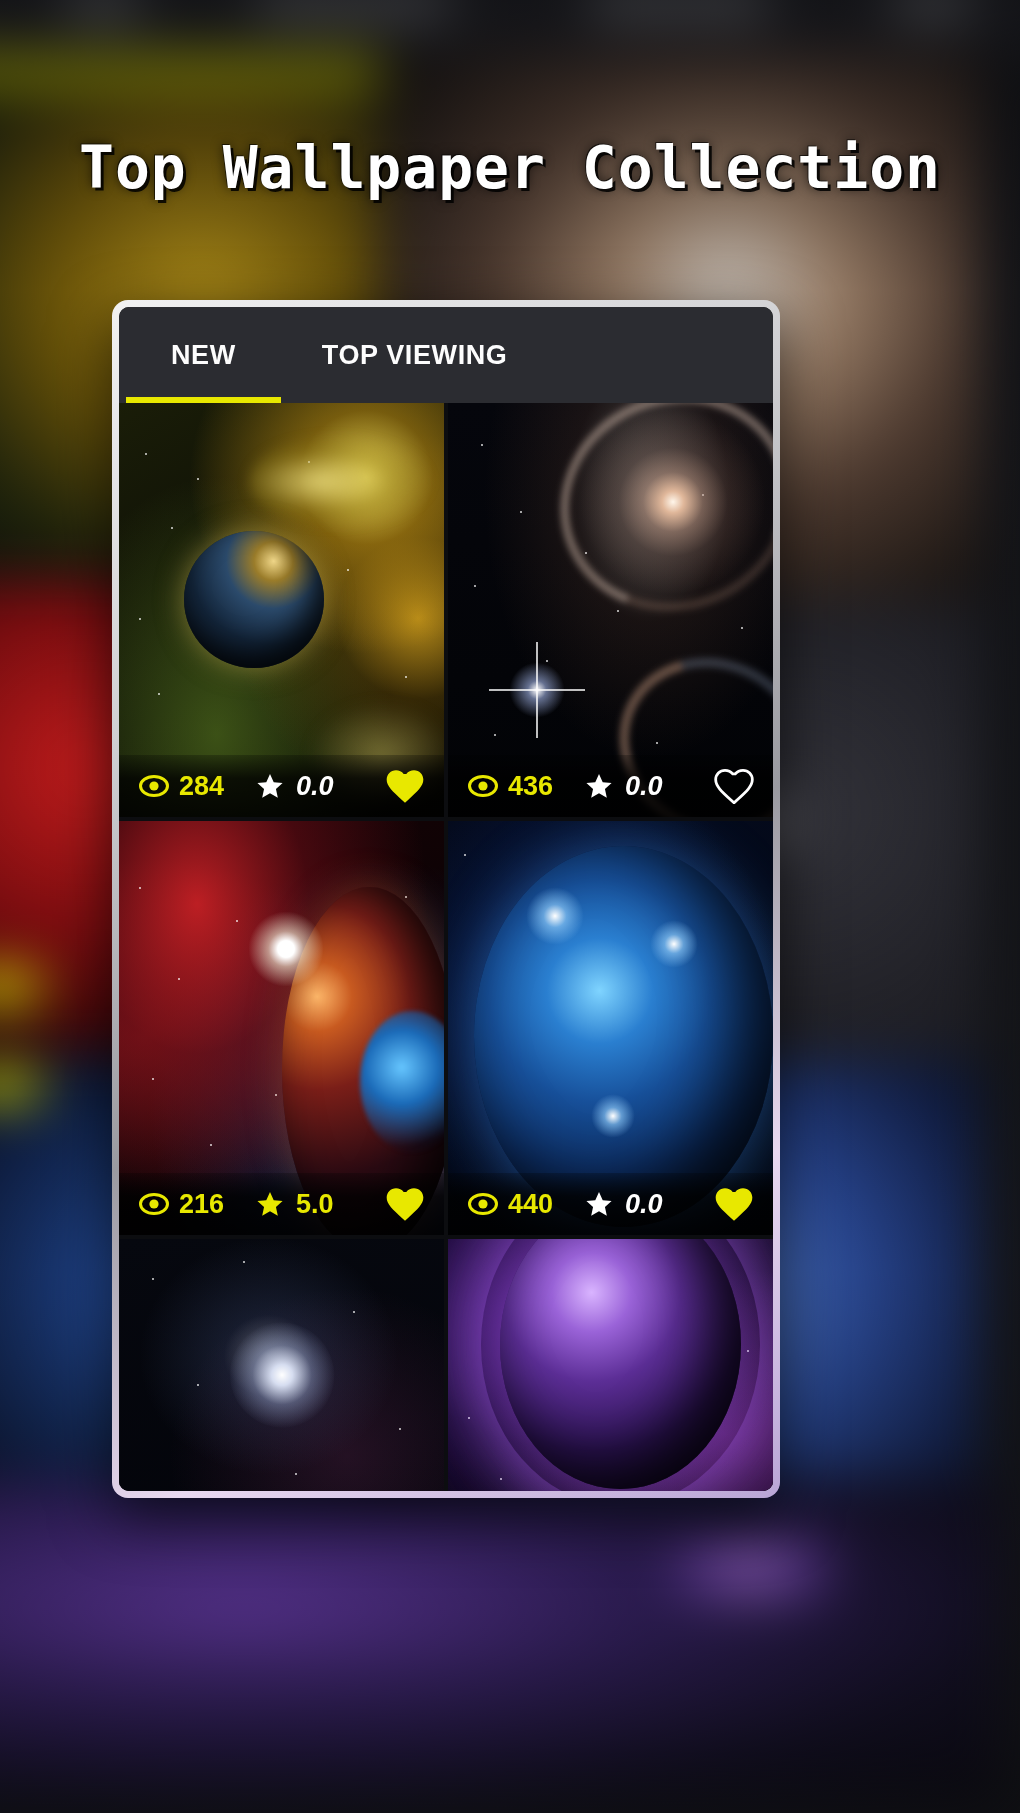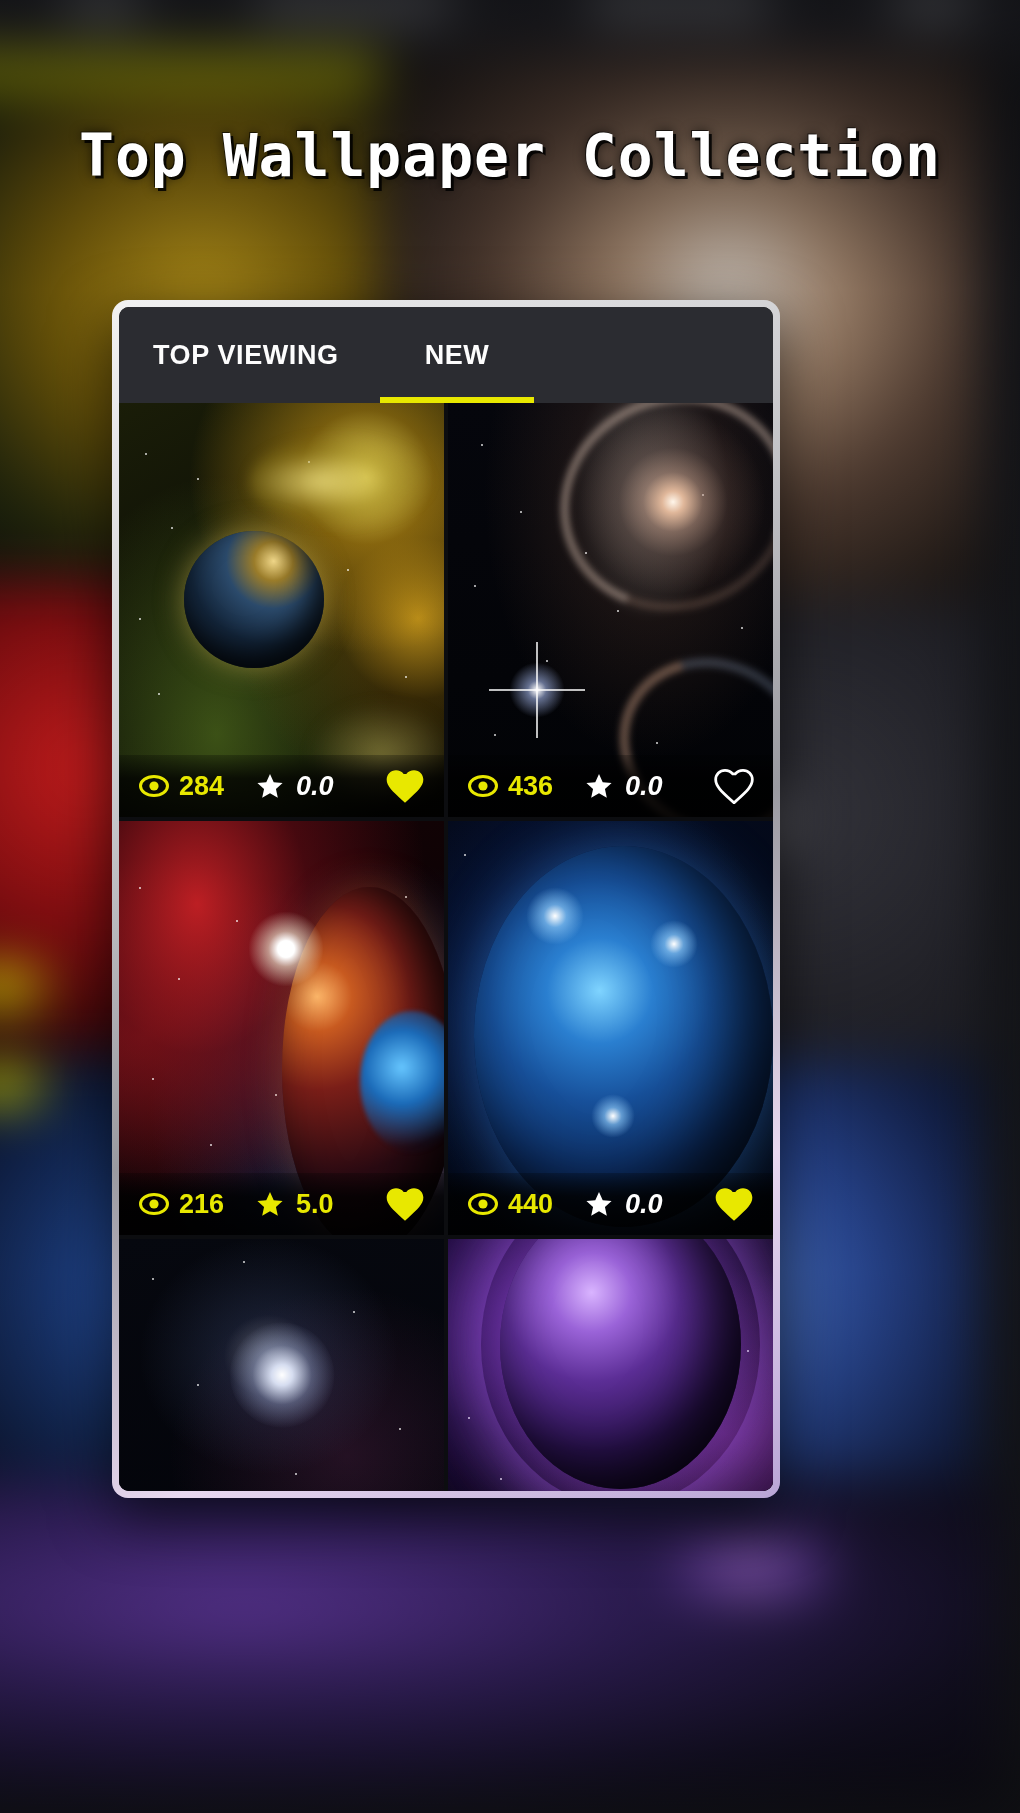--- a/index.html
+++ b/index.html
@@ -75,21 +75,21 @@
   
   .bg-vignette {
     position: absolute; inset: 0;
     background:
       linear-gradient(180deg, rgba(8,8,10,.55) 0%, rgba(8,8,10,.18) 16%,
                               rgba(8,8,10,.10) 70%, rgba(8,8,10,.5) 100%);
   }
 
   
   .page-title {
-    position: absolute; left: 0; top: 122px; width: 100%;
+    position: absolute; left: 0; top: 134px; width: 100%;
     text-align: center;
     font-family: "DejaVu Sans Mono", "Liberation Mono", monospace;
     font-size: 58px;
     font-weight: 700;
     letter-spacing: 1px;
     color: #ffffff;
     text-shadow: 3px 3px 0 rgba(0,0,0,.85), -1px -1px 0 rgba(0,0,0,.6),
                  0 0 12px rgba(0,0,0,.7);
     white-space: nowrap;
   }
@@ -377,27 +377,27 @@
   </div>
   <div class="bg-vignette"></div>
 </div>
 
 <div class="page-title">Top Wallpaper Collection</div>
 
 <div class="panel-wrap">
   <div class="panel">
 
     <div class="tabbar">
-      <div class="tab">
-        <span>TOP VIEWING</span>
-
-      </div>
       <div class="tab first active">
         <span>NEW</span>
         <span class="tab-underline"></span>
+      </div>
+      <div class="tab">
+        <span>TOP VIEWING</span>
+
       </div>
 
     </div>
 
     <div class="grid">
 
       <div class="cell">
         <div class="cell-art art-a">
           <div class="stars">
             <i style="left:8%;top:12%"></i>

